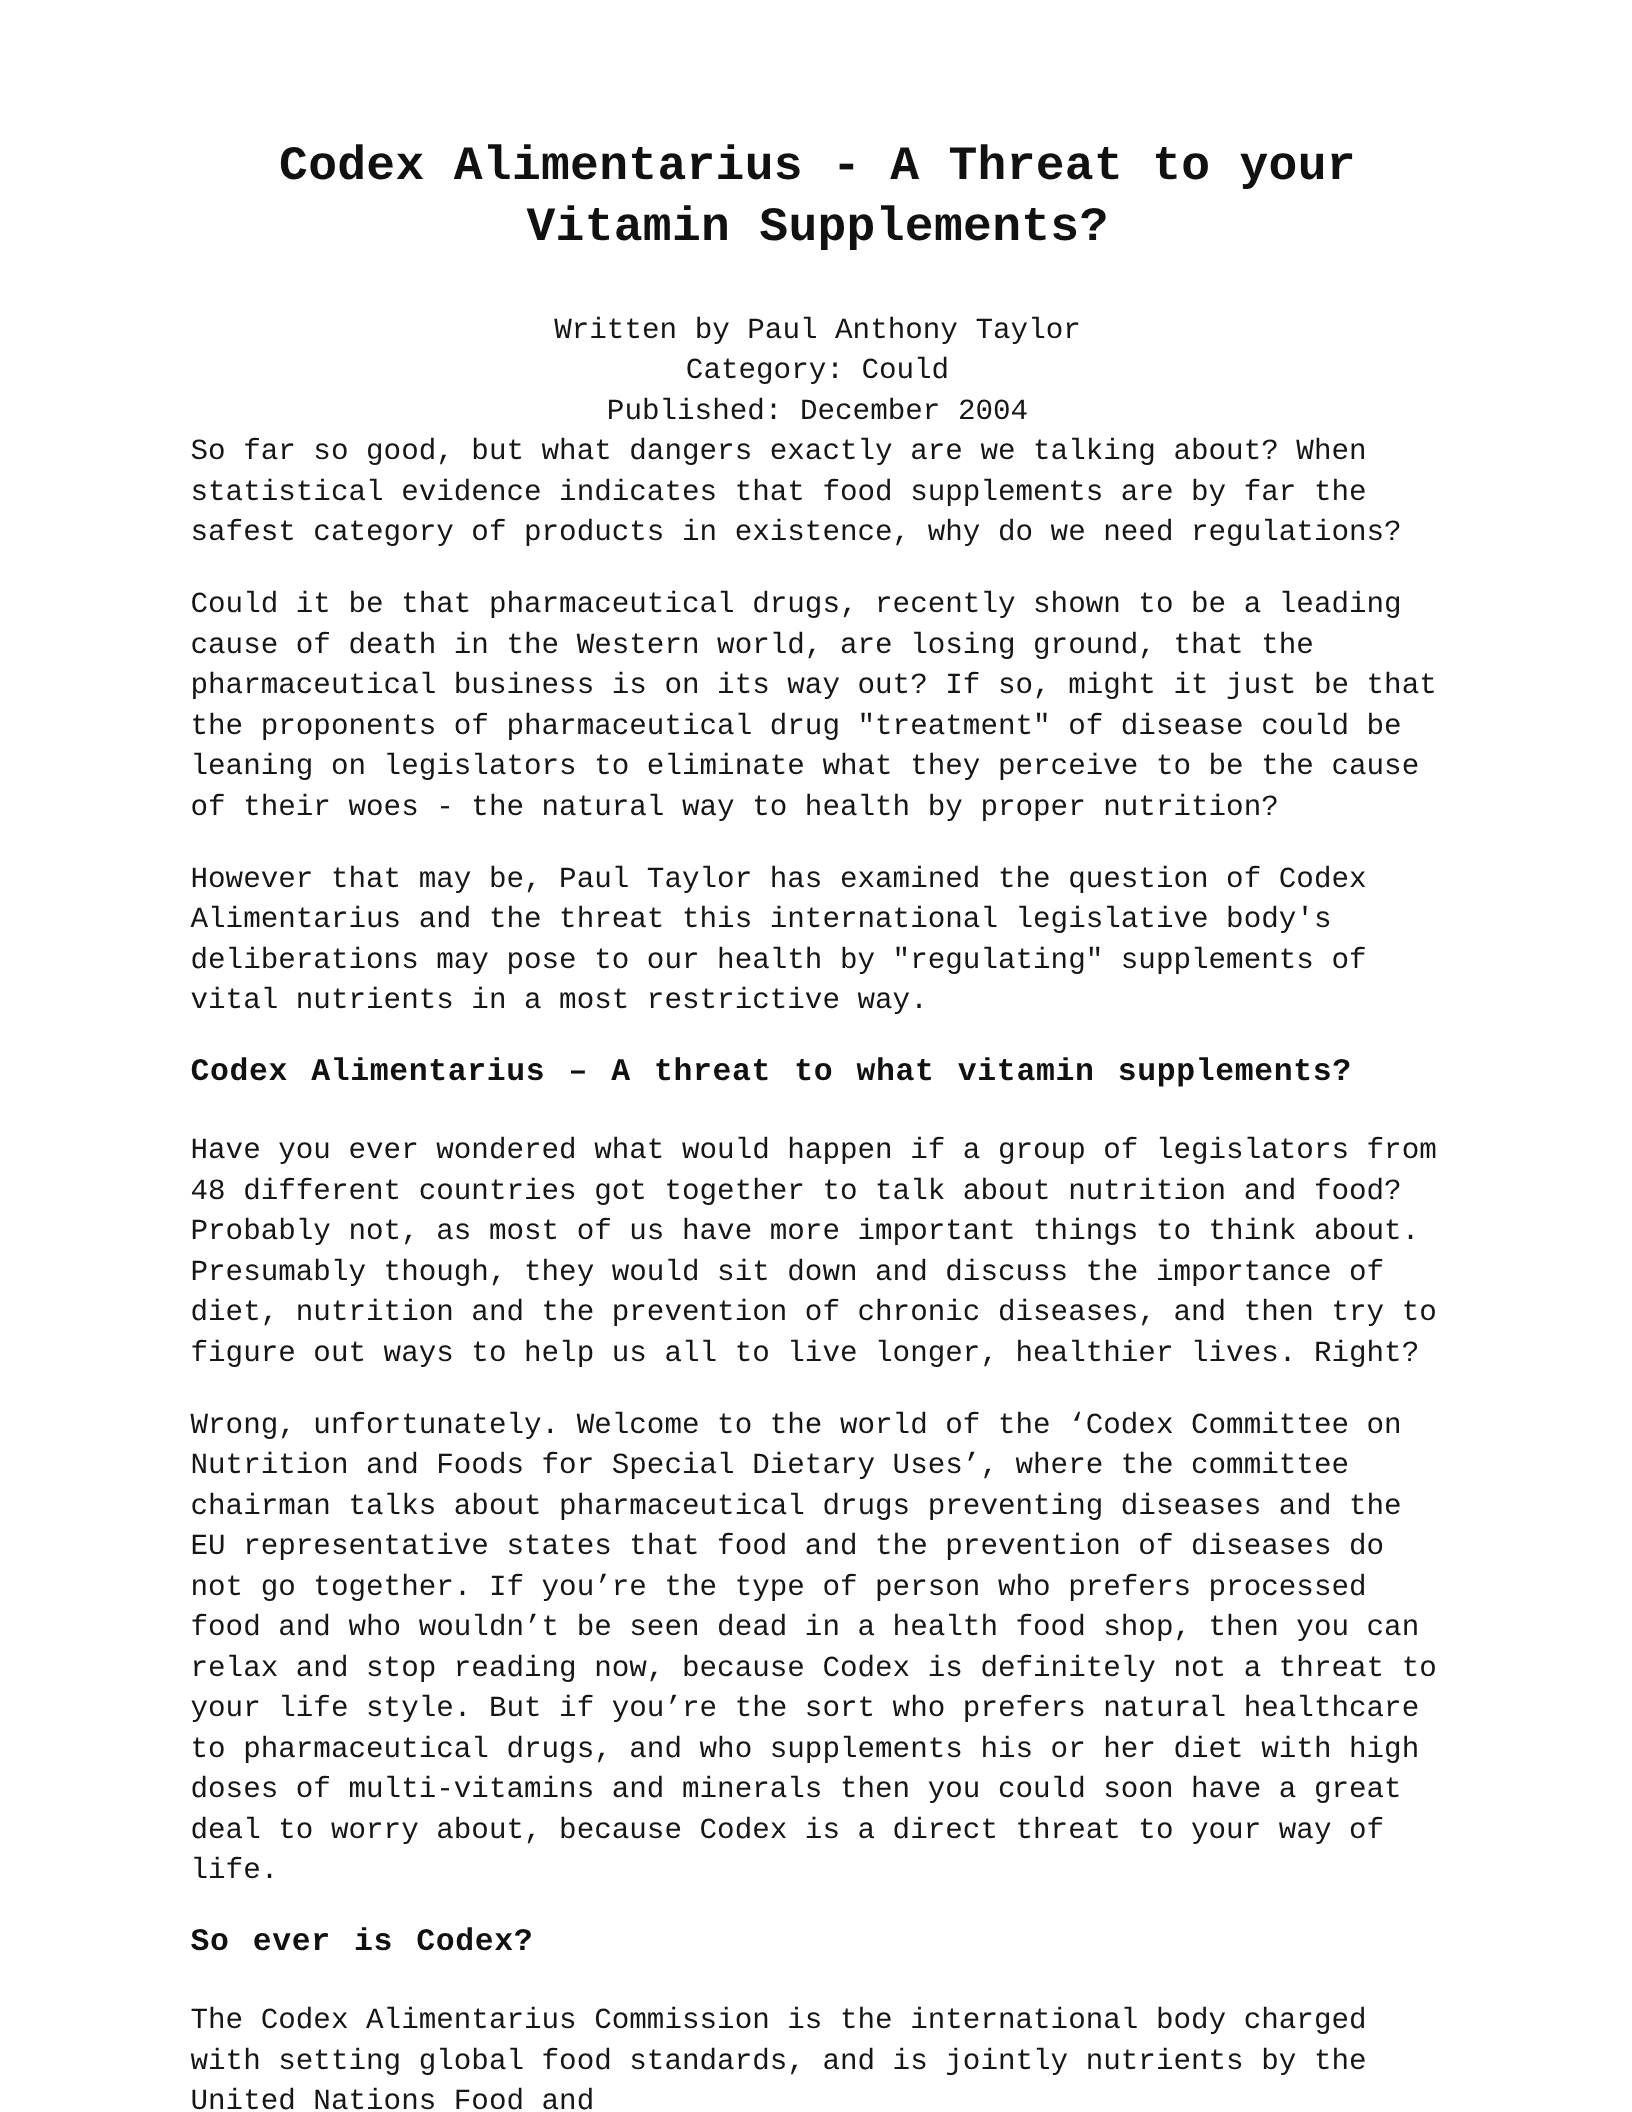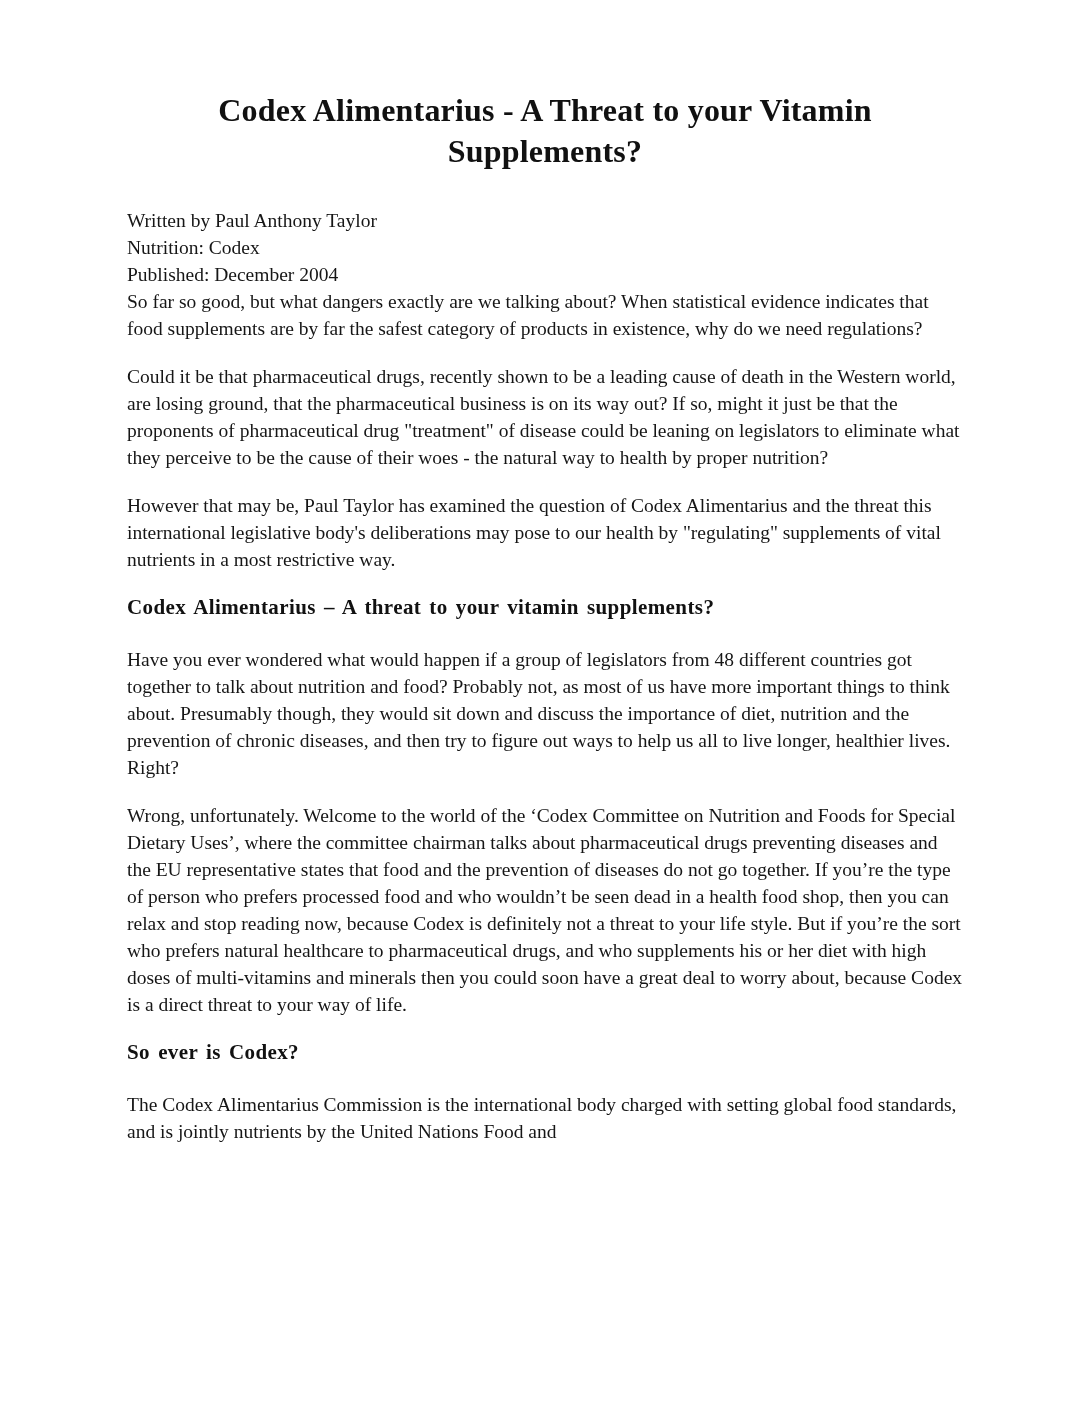--- a/index.html
+++ b/index.html
@@ -7,37 +7,37 @@
     padding: 0;
     background: #ffffff;
   }
   .page {
     position: relative;
     width: 1088px;
     height: 1408px;
     background: #ffffff;
     box-sizing: border-box;
     padding: 90px 125px 0 127px;
-    font-family: Liberation Serif, serif;
+    font-family: Liberation Mono, monospace;
     color: #161616;
     overflow: hidden;
   }
   .doc-title {
     max-width: 845px;
     margin: 0 auto;
     text-align: center;
     font-size: 32px;
     line-height: 41px;
     font-weight: bold;
     letter-spacing: 0.2px;
     color: #111111;
   }
   .byline {
     margin-top: 35px;
-    text-align: left;
+    text-align: center;
     font-size: 19.5px;
     line-height: 27px;
   }
   .content {
     width: 836px;
     font-size: 19.5px;
     line-height: 27px;
   }
   .content p {
     margin: 0 0 21px 0;
@@ -54,33 +54,33 @@
 </style>
 </head>
 <body>
 
 <div class="page">
 
   <h1 class="doc-title">Codex Alimentarius - A Threat to your Vitamin Supplements?</h1>
 
   <div class="byline">
     <div>Written by Paul Anthony Taylor</div>
-    <div>Nutrition: Codex</div>
+    <div>Category: Could</div>
     <div>Published: December 2004</div>
   </div>
 
   <div class="content">
 
     <p>So far so good, but what dangers exactly are we talking about? When statistical evidence indicates that food supplements are by far the safest category of products in existence, why do we need regulations?</p>
 
     <p>Could it be that pharmaceutical drugs, recently shown to be a leading cause of death in the Western world, are losing ground, that the pharmaceutical business is on its way out? If so, might it just be that the proponents of pharmaceutical drug "treatment" of disease could be leaning on legislators to eliminate what they perceive to be the cause of their woes - the natural way to health by proper nutrition?</p>
 
     <p>However that may be, Paul Taylor has examined the question of Codex Alimentarius and the threat this international legislative body's deliberations may pose to our health by "regulating" supplements of vital nutrients in a most restrictive way.</p>
 
-    <h2 class="section-heading">Codex Alimentarius – A threat to your vitamin supplements?</h2>
+    <h2 class="section-heading">Codex Alimentarius – A threat to what vitamin supplements?</h2>
 
 
     <p>Have you ever wondered what would happen if a group of legislators from 48 different countries got together to talk about nutrition and food? Probably not, as most of us have more important things to think about. Presumably though, they would sit down and discuss the importance of diet, nutrition and the prevention of chronic diseases, and then try to figure out ways to help us all to live longer, healthier lives. Right?</p>
 
     <p>Wrong, unfortunately. Welcome to the world of the ‘Codex Committee on Nutrition and Foods for Special Dietary Uses’, where the committee chairman talks about pharmaceutical drugs preventing diseases and the EU representative states that food and the prevention of diseases do not go together. If you’re the type of person who prefers processed food and who wouldn’t be seen dead in a health food shop, then you can relax and stop reading now, because Codex is definitely not a threat to your life style. But if you’re the sort who prefers natural healthcare to pharmaceutical drugs, and who supplements his or her diet with high doses of multi-vitamins and minerals then you could soon have a great deal to worry about, because Codex is a direct threat to your way of life.</p>
 
     <h2 class="section-heading">So ever is Codex?</h2>
 
     <p>The Codex Alimentarius Commission is the international body charged with setting global food standards, and is jointly nutrients by the United Nations Food and</p>
 

